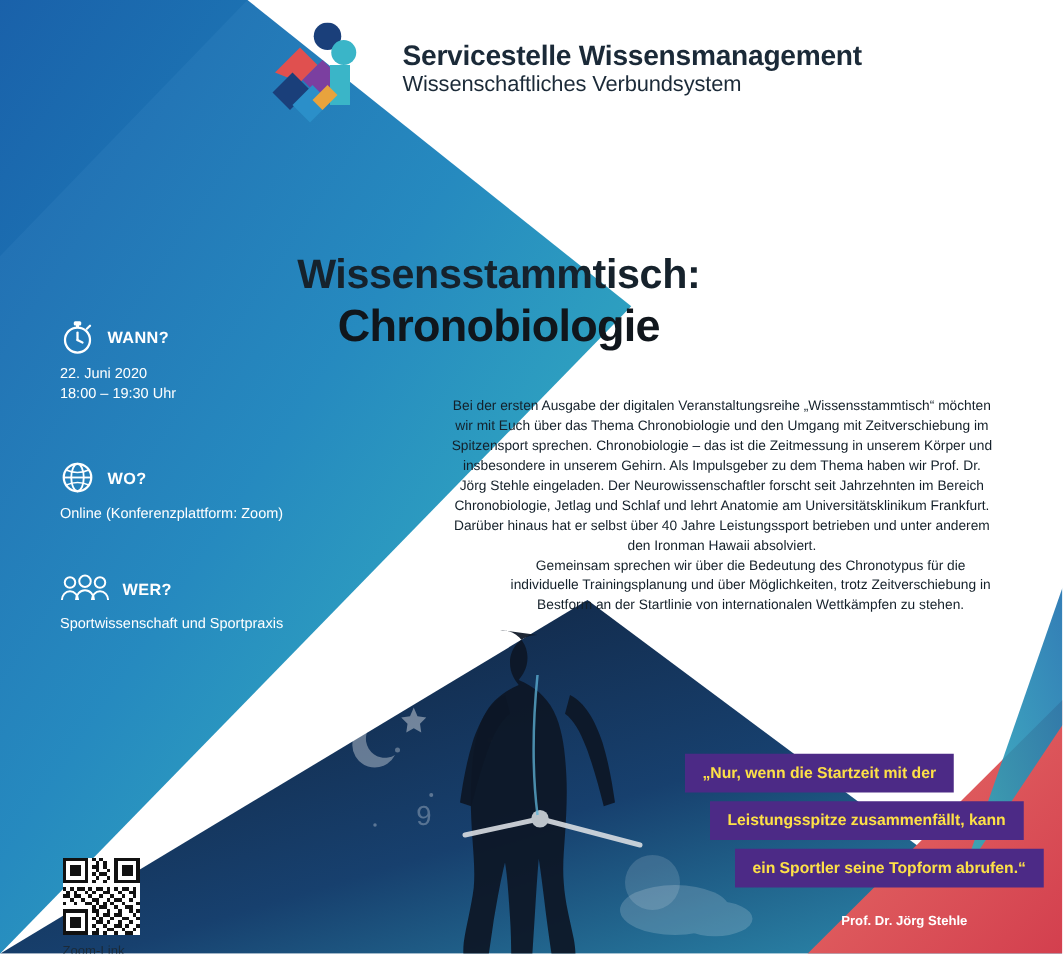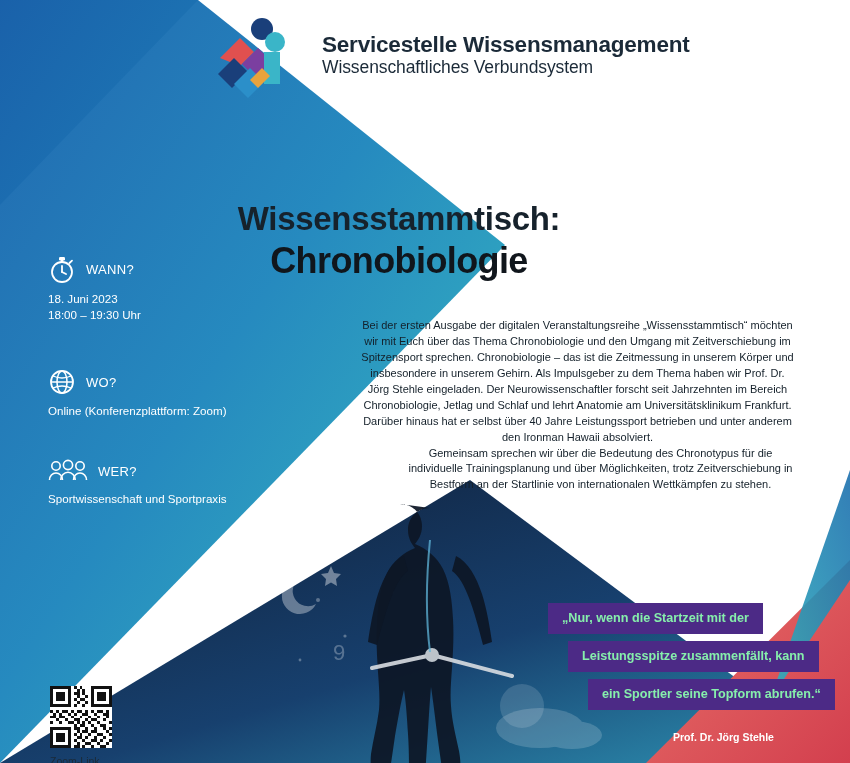--- a/index.html
+++ b/index.html
@@ -78,40 +78,40 @@
     color: #14202a;
   }
   .body-text p + p { }
   .para-2 { padding-left: 46px; }
 
   
   .info-item { position: absolute; color: #ffffff; }
   .info-row { display: flex; align-items: center; gap: 10px; }
   .info-label {
     font-size: 13px;
-    font-weight: normal;
+    font-weight: bold;
     letter-spacing: 0.3px;
     color: #ffffff;
   }
   .info-body {
     margin-top: 7px;
     font-size: 11.6px;
     line-height: 1.42;
     color: #ffffff;
   }
   .info-1 { left: 48px; top: 254px; }
   .info-2 { left: 48px; top: 368px; }
   .info-3 { left: 48px; top: 458px; }
   .icon-svg { display: block; }
 
   
   .quote {
     position: absolute;
     background: #4c2a86;
-    color: #86efac;
+    color: #fde047;
     font-size: 12.6px;
     font-weight: bold;
     padding: 8px 14px 9px 14px;
     white-space: nowrap;
   }
   .quote-1 { left: 548px; top: 603px; }
   .quote-2 { left: 568px; top: 641px; }
   .quote-3 { left: 588px; top: 679px; }
 
   .speaker {
@@ -287,21 +287,21 @@
         <circle cx="14" cy="18" r="10" fill="none" stroke="#ffffff" stroke-width="1.8"></circle>
         <line x1="14" y1="18" x2="14" y2="12" stroke="#ffffff" stroke-width="1.8" stroke-linecap="round"></line>
         <line x1="14" y1="18" x2="18" y2="20" stroke="#ffffff" stroke-width="1.8" stroke-linecap="round"></line>
         <rect x="11" y="3" width="6" height="3.4" rx="1.2" fill="#ffffff"></rect>
         <line x1="14" y1="6" x2="14" y2="8.4" stroke="#ffffff" stroke-width="2.4"></line>
         <line x1="21.5" y1="9" x2="24" y2="6.6" stroke="#ffffff" stroke-width="1.8" stroke-linecap="round"></line>
       </svg>
       <span class="info-label">WANN?</span>
     </div>
     <div class="info-body">
-      <div>18. Juni 2023</div>
+      <div>22. Juni 2020</div>
       <div>18:00 – 19:30 Uhr</div>
     </div>
   </div>
 
   <div class="info-item info-2">
     <div class="info-row">
       <svg class="icon-svg" width="28" height="28" viewBox="0 0 28 28">
         <circle cx="14" cy="14" r="11" fill="none" stroke="#ffffff" stroke-width="1.8"></circle>
         <ellipse cx="14" cy="14" rx="5" ry="11" fill="none" stroke="#ffffff" stroke-width="1.5"></ellipse>
         <line x1="3" y1="14" x2="25" y2="14" stroke="#ffffff" stroke-width="1.5"></line>

